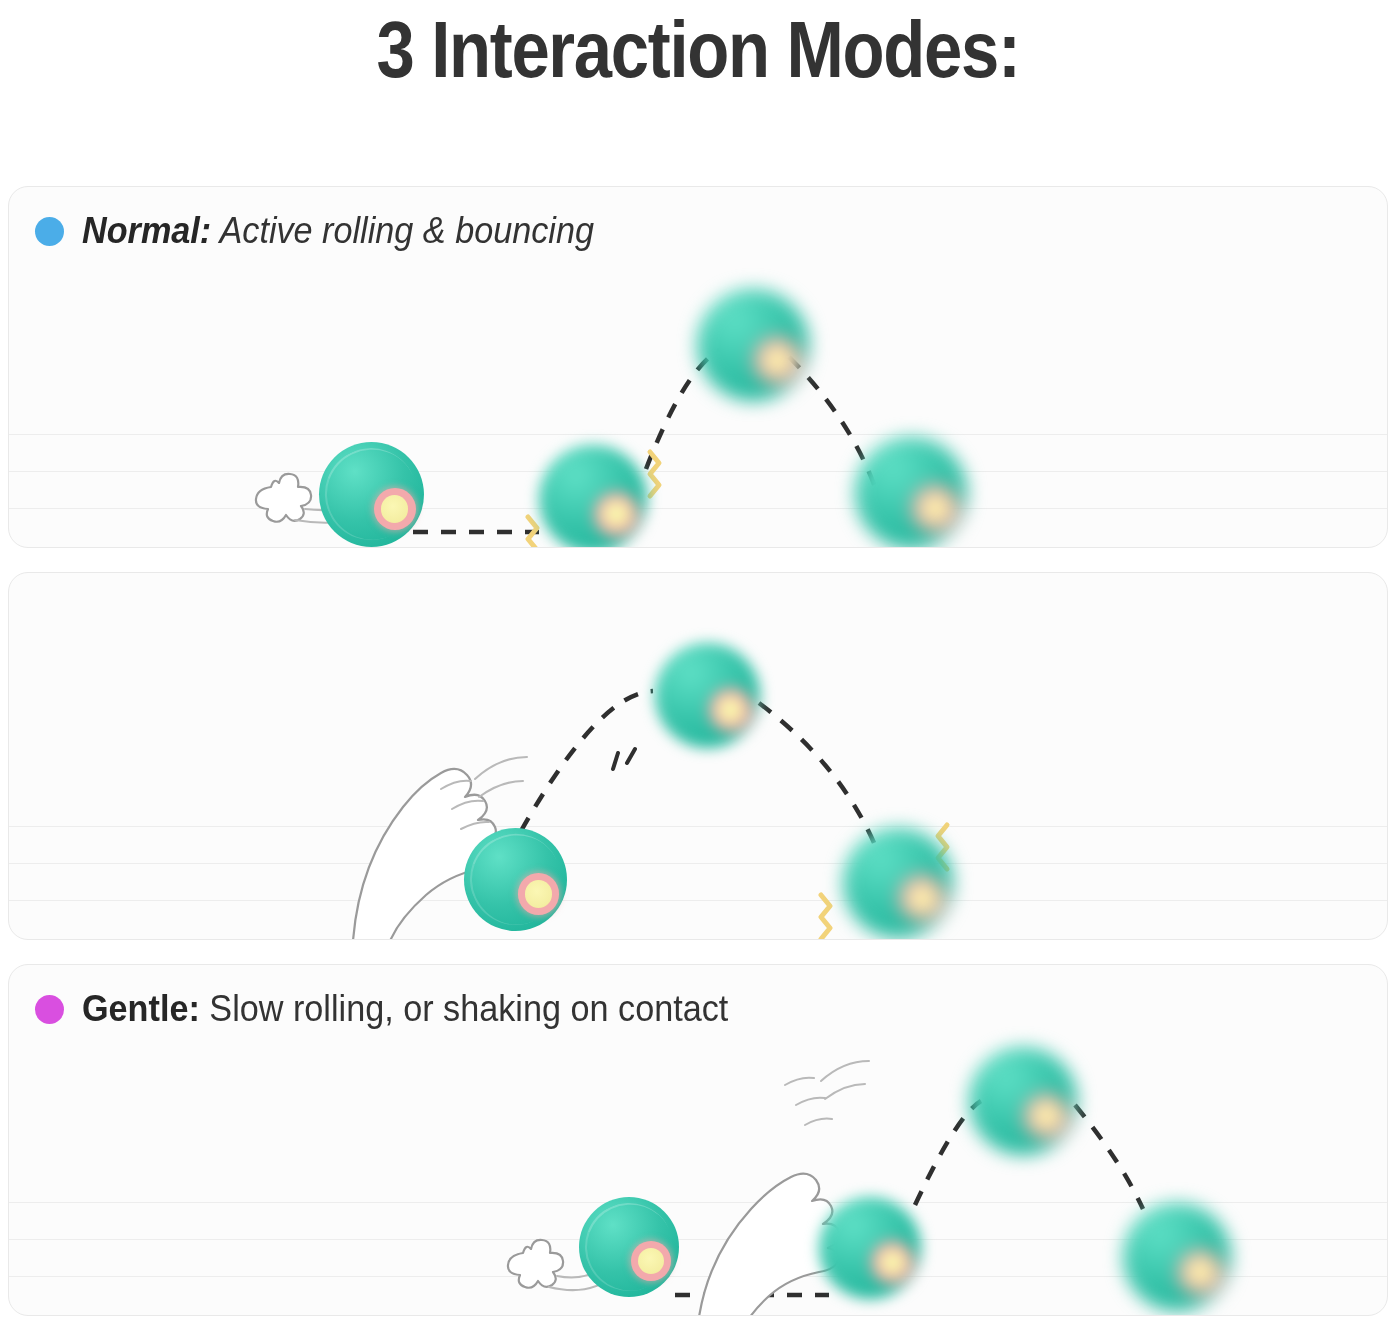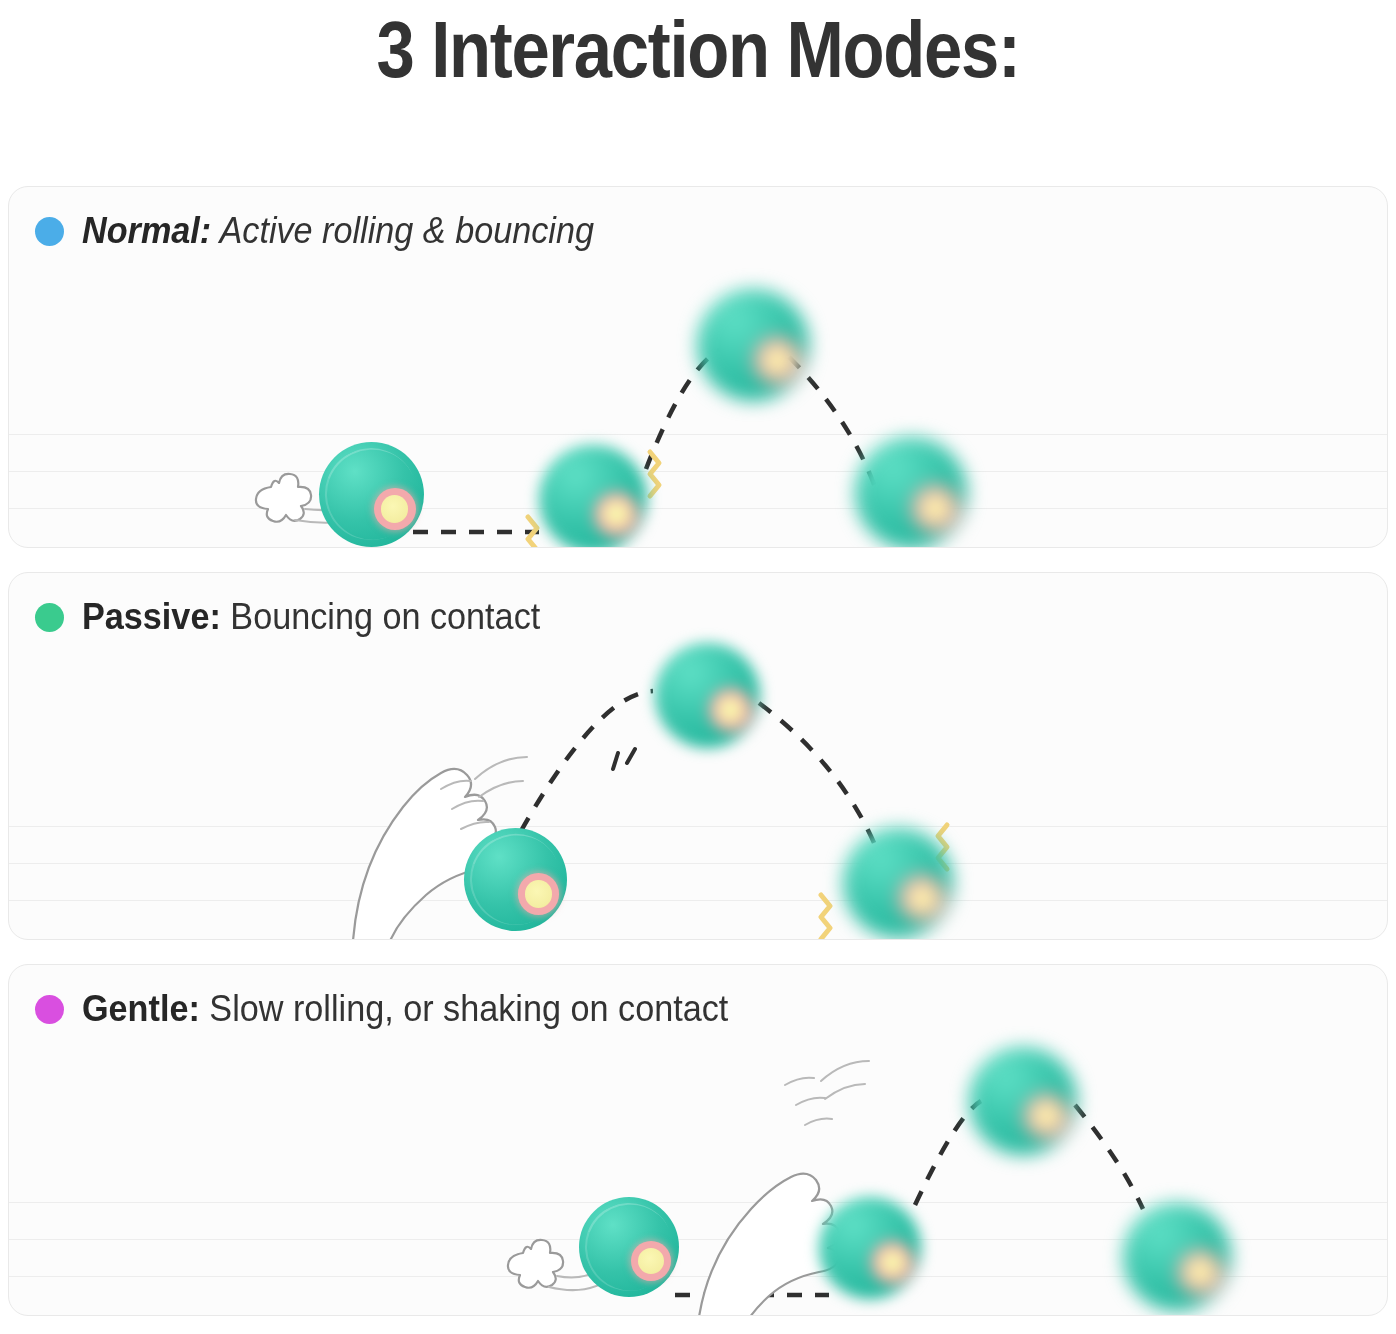--- a/index.html
+++ b/index.html
@@ -236,27 +236,20 @@
   </section>
 
   <section class="panel panel-passive">
 
     <div class="gridlines">
       <div class="gridline gl1"></div>
       <div class="gridline gl2"></div>
       <div class="gridline gl3"></div>
     </div>
 
-    <div class="mode-head">
-      <span class="mode-dot" style="background:#3acb8e"></span>
-      <span class="mode-text">
-        <span class="mode-name">Passive:</span>
-        <span class="mode-desc">Bouncing on contact</span>
-      </span>
-    </div>
 
     <div class="scene">
       <svg viewBox="0 0 1380 368" width="1380" height="368" preserveAspectRatio="none">
 
         <g>
           <path class="paw" d="M344 368 q6 -78 50 -134 q18 -23 38 -34 q16 -9 26 2 q9 10 -2 22 q14 -6 20 4 q6 10 -7 19 q13 -3 17 7 q4 10 -10 17 q11 1 11 10 q0 11 -18 15 q-30 7 -52 26 q-26 23 -36 46 z"></path>
           <path class="stroke" d="M432 216 q16 -10 30 -8"></path>
           <path class="stroke" d="M443 236 q16 -10 31 -8"></path>
           <path class="stroke" d="M452 256 q15 -8 28 -7"></path>
         </g>

